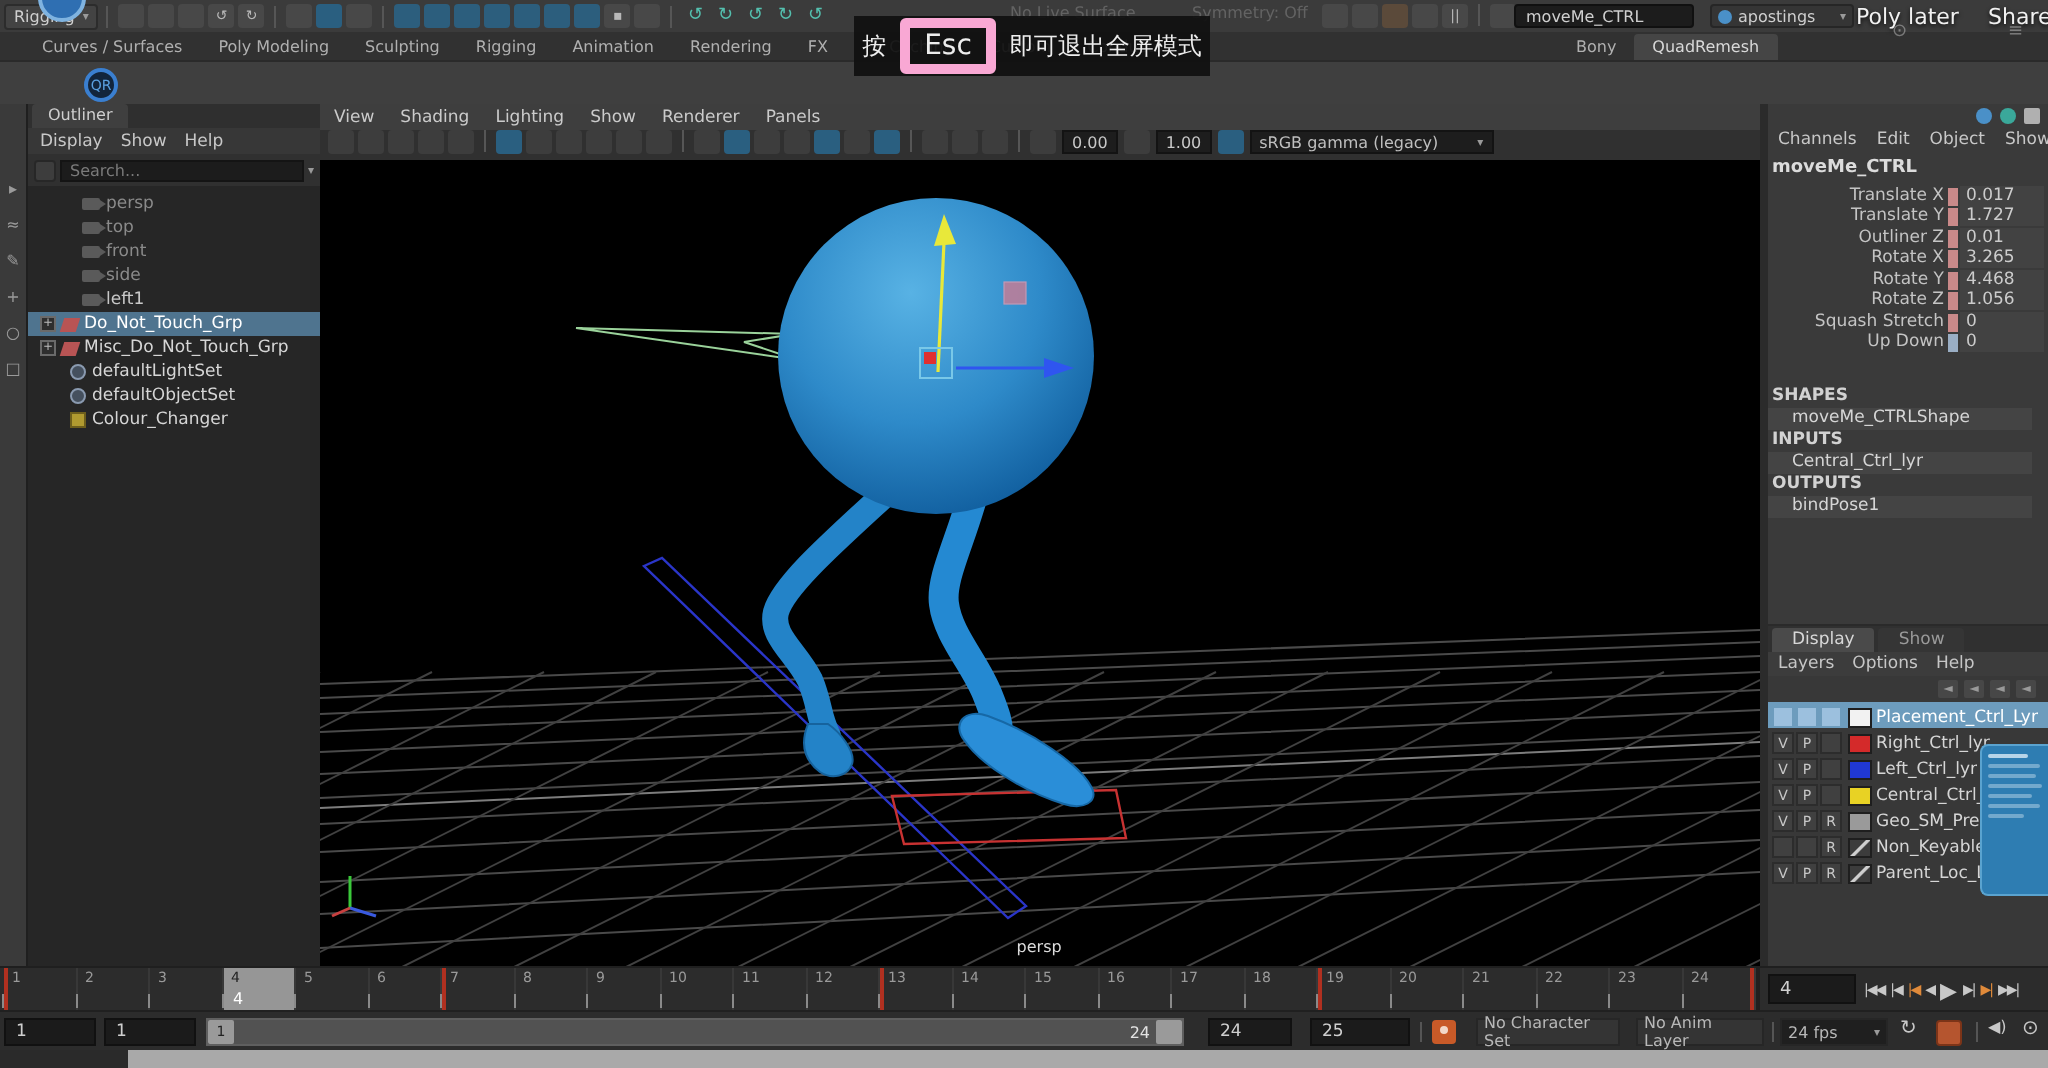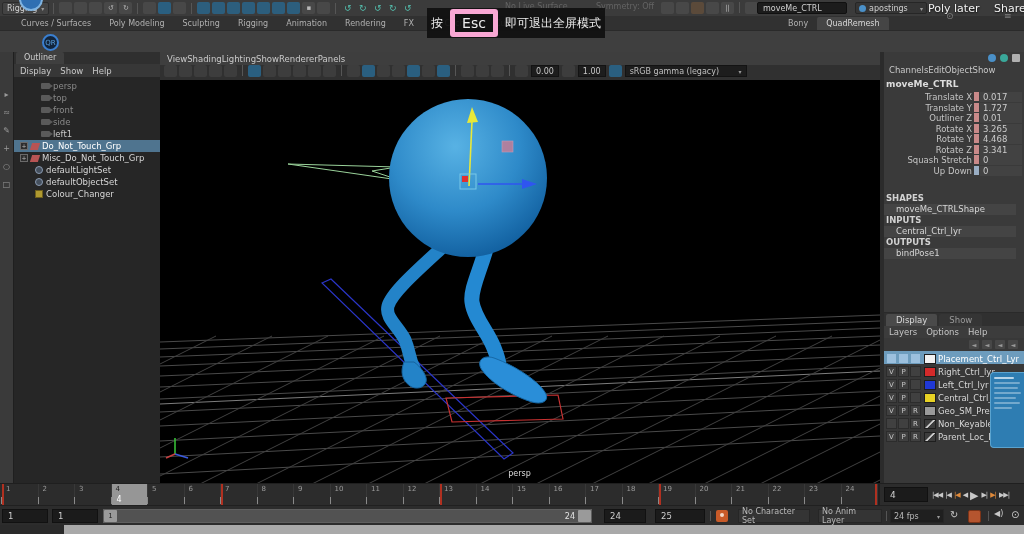--- a/index.html
+++ b/index.html
@@ -48,38 +48,38 @@
   .orow.grp{padding-left:6px;color:#d6d6d6}
   .orow.sel{background:#4f748f;color:#fff}
   .exp{width:8px;height:8px;border:1px solid #6a6a6a;font-size:6px;line-height:6px;text-align:center;color:#bbb;background:#2e2e2e;flex:0 0 auto}
   .cam{width:9px;height:6px;background:#5a5a5a;border-radius:1px;position:relative;flex:0 0 auto}
   .cam::after{content:"";position:absolute;right:-3px;top:1px;border-left:3px solid #5a5a5a;border-top:2px solid transparent;border-bottom:2px solid transparent}
   .gicon{width:8px;height:7px;background:#b85454;transform:skewX(-18deg);flex:0 0 auto}
   .sicon{width:8px;height:8px;border-radius:50%;border:1px solid #8a9ab0;background:#45505e;flex:0 0 auto}
   .cicon{width:8px;height:8px;background:#b09a30;border:1px solid #6d5e1c;flex:0 0 auto}
 
   
-  .vp-menus{position:absolute;left:160px;top:52px;width:720px;height:13px;background:#3e3e3e;display:flex;align-items:center;padding-left:7px;font-size:8.5px;color:#cbcbcb}
+  .vp-menus{position:absolute;left:160px;top:52px;width:720px;height:13px;background:#3e3e3e;display:flex;gap:13px;align-items:center;padding-left:7px;font-size:8.5px;color:#cbcbcb}
   .vp-icons{position:absolute;left:160px;top:65px;width:720px;height:15px;background:#303030;display:flex;align-items:flex-start;padding-left:3px}
   .vib{width:13px;height:12px;background:#3d3d3d;border-radius:2px;margin:0 1px;flex:0 0 auto}
   .vib.on{background:#2a5f80}
   .vfield{height:12px;background:#1d1d1d;border:1px solid #131313;color:#c8c8c8;font-size:8px;display:flex;align-items:center;padding:0 4px;margin:0 2px}
   .vdrop{height:12px;background:#1d1d1d;border:1px solid #131313;color:#bfbfbf;font-size:8px;display:flex;align-items:center;padding:0 4px;margin-left:2px;width:122px}
   .view{position:absolute;left:160px;top:80px;width:720px;height:403px;background:#000}
   .persp-label{position:absolute;left:50%;bottom:5px;transform:translateX(-52%);color:#dcdcdc;font-size:8px}
 
   
   .splitter{position:absolute;left:880px;top:52px;width:4px;height:431px;background:#2b2b2b}
   .rightbar{position:absolute;left:884px;top:52px;width:140px;height:431px;background:#3a3a3a;overflow:hidden}
   .rb-icons{position:absolute;right:4px;top:2px;display:flex;gap:4px}
   .mini{width:8px;height:8px;border-radius:50%}
-  .cb-menus{position:absolute;left:0;top:13px;width:140px;display:flex;padding-left:5px;font-size:8.5px;color:#c8c8c8}
+  .cb-menus{position:absolute;left:0;top:13px;width:140px;display:flex;gap:10px;padding-left:5px;font-size:8.5px;color:#c8c8c8}
   .cb-node{position:absolute;left:2px;top:27px;font-size:9px;font-weight:bold;color:#dcdcdc}
   .cb-attrs{position:absolute;left:0;top:40px;width:140px}
-  .attr{height:10.5px;display:flex;align-items:flex-start}
+  .attr{height:10.5px;display:flex;align-items:flex-end}
   .alabel{width:88px;text-align:right;font-size:8.5px;color:#c4c4c4;white-space:nowrap}
   .keybox{width:5px;height:9px;margin-left:2px;flex:0 0 auto}
   .aval{margin-left:1px;font-size:8.5px;color:#cccccc;background:#424242;min-width:42px;height:10px;padding-left:3px}
   .cb-sec{margin-top:17px}
   .sec-title{font-size:8.5px;font-weight:bold;color:#d2d2d2;padding-left:2px;height:11px}
   .sec-item{font-size:8.5px;color:#d6d6d6;padding-left:12px;height:11px;background:#444;width:132px}
 
   .layered{position:absolute;left:0;top:260px;width:140px;height:171px;background:#383838;border-top:1px solid #2a2a2a}
   .le-tabs{height:13px;display:flex;gap:2px;padding:1px 0 0 2px;background:#303030}
   .le-tab{font-size:8.5px;color:#9a9a9a;padding:1px 10px;background:#353535;border-radius:2px 2px 0 0}
@@ -223,20 +223,25 @@
 
   <div class="outliner">
     <div class="ol-tabs">
       <span class="ol-tab">Outliner</span>
     </div>
     <div class="ol-menus">
       <span>Display</span>
       <span>Show</span>
       <span>Help</span>
     </div>
+    <div class="ol-search">
+      <span class="ol-exp"></span>
+      <span class="ol-input">Search...</span>
+      <span class="dd">▾</span>
+    </div>
     <div class="ol-list">
       <div class="orow">
           <span class="cam"></span>
           <span>persp</span>
         </div>
       <div class="orow">
           <span class="cam"></span>
           <span>top</span>
         </div>
       <div class="orow">
@@ -398,21 +403,21 @@
           <span class="aval">3.265</span>
         </div>
       <div class="attr">
           <span class="alabel">Rotate Y</span>
           <span class="keybox" style="background: rgb(201, 137, 137);"></span>
           <span class="aval">4.468</span>
         </div>
       <div class="attr">
           <span class="alabel">Rotate Z</span>
           <span class="keybox" style="background: rgb(201, 137, 137);"></span>
-          <span class="aval">3.341</span>
+          <span class="aval">1.056</span>
         </div>
       <div class="attr">
           <span class="alabel">Squash Stretch</span>
           <span class="keybox" style="background: rgb(201, 137, 137);"></span>
           <span class="aval">0</span>
         </div>
       <div class="attr">
           <span class="alabel">Up Down</span>
           <span class="keybox" style="background: rgb(154, 174, 196);"></span>
           <span class="aval">0</span>

